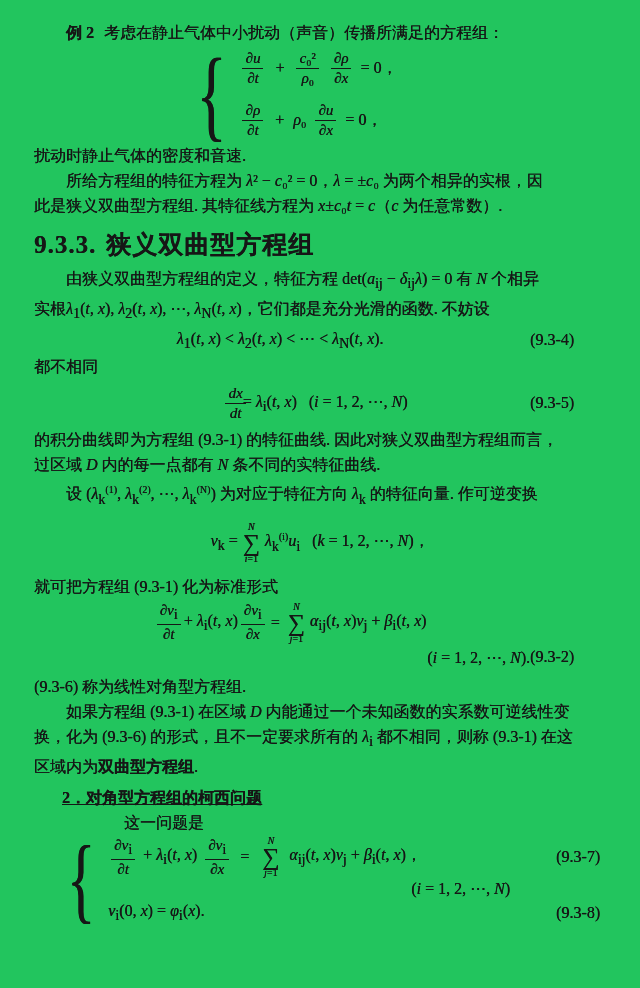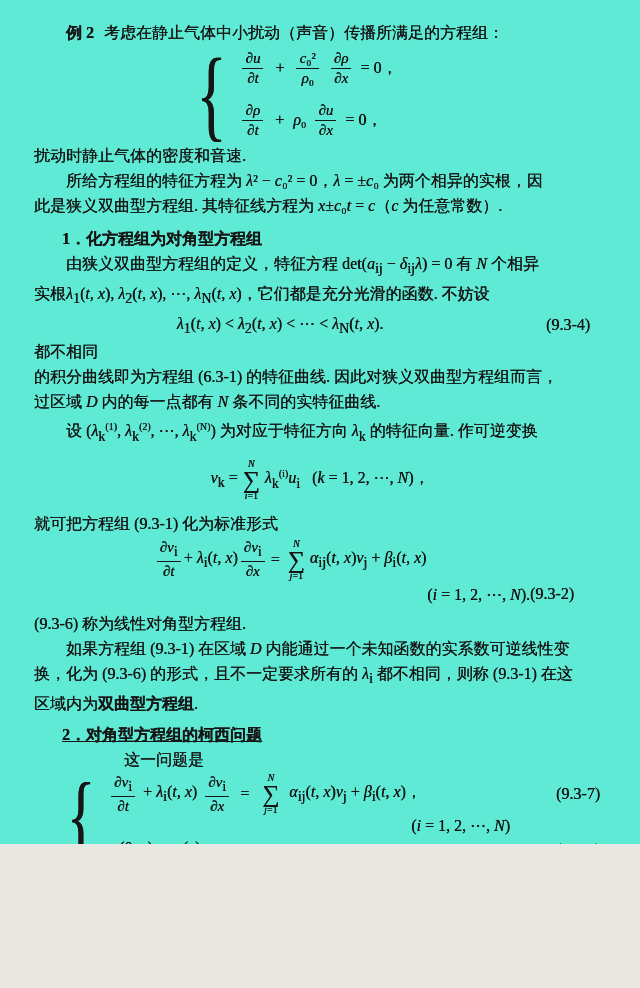--- a/index.html
+++ b/index.html
@@ -1,18 +1,18 @@
 <!DOCTYPE html>
 <html><head>
 <meta charset="utf-8">
 <style>
   html,body { margin:0; padding:0; background:#e9e7e2; }
   .page {
-    position:relative; width:640px; height:844px; box-sizing:border-box;
-    margin:0 auto; background:#5eead4; color:#161616; overflow:hidden;
+    position:relative; width:640px; height:988px; box-sizing:border-box;
+    margin:0 auto; background:#22c55e; color:#161616; overflow:hidden;
     padding:20px 34px 0 34px;
     font-family:"Liberation Serif","DejaVu Serif",serif;
     font-size:16px; text-shadow:0.3px 0 0 currentColor;
   }
   p { margin:0; line-height:25px; }
   .indent2 { text-indent:32px; }
   .lbl { font-weight:bold; margin-right:10px; }
   i { font-style:italic; }
   sub { font-size:14px; }
   sup { font-size:10px; }
@@ -22,21 +22,21 @@
   .frac .num { border-bottom:1.6px solid #161616; padding:0 3px 2px 3px; font-size:15px; }
   .frac .den { padding-top:2px; font-size:15px; }
 
   
   .sum { display:inline-flex; flex-direction:column; align-items:center; vertical-align:middle; margin:0 5px; line-height:1; }
   .sum .lim { font-size:10px; line-height:10px; }
   .sum .sigma { font-size:24px; line-height:22px; font-style:normal; }
 
   
   .eqrow { position:relative; display:flex; align-items:center; justify-content:center; }
-  .tag { position:absolute; right:16px; top:50%; transform:translateY(-50%); font-style:normal; }
+  .tag { position:absolute; right:32px; top:50%; transform:translateY(-50%); font-style:normal; }
 
   .eq934 { height:26px; margin:1px 0; }
   .eq935 { height:46px; margin:1px 0; }
   .eqvk  { height:58px; margin:2px 0; }
 
   .eq936 { margin:2px 0; }
   .eq936 .l1 { height:44px; display:flex; align-items:center; justify-content:center; transform:translateX(-30px); }
   .eq936 .l2 { height:25px; display:flex; align-items:center; justify-content:flex-end; }
   .eq936 .l2 .cond { }
   .eq936 .l2 .tag2 { margin-right:32px; }
@@ -105,35 +105,43 @@
         <span>= 0，</span>
       </div>
     </div>
   </div>
 
   <p>扰动时静止气体的密度和音速.</p>
 
   <p class="indent2">所给方程组的特征方程为 <i>λ</i>² − <i>c</i>₀² = 0，<i>λ</i> = ±<i>c</i>₀ 为两个相异的实根，因</p>
   <p>此是狭义双曲型方程组. 其特征线方程为 <i>x</i>±<i>c</i>₀<i>t</i> = <i>c</i>（<i>c</i> 为任意常数）.</p>
 
-
-  <p class="subhead">1．化方程组为对角型方程组</p>
+  <h2 class="section"><span class="num">9.3.3.</span><span>狭义双曲型方程组</span></h2>
+
 
   <p class="indent2">由狭义双曲型方程组的定义，特征方程 det(<i>a</i><sub>ij</sub> − <i>δ</i><sub>ij</sub><i>λ</i>) = 0 有 <i>N</i> 个相异</p>
   <p>实根<i>λ</i><sub>1</sub>(<i>t</i>, <i>x</i>), <i>λ</i><sub>2</sub>(<i>t</i>, <i>x</i>), ⋯, <i>λ</i><sub>N</sub>(<i>t</i>, <i>x</i>)，它们都是充分光滑的函数. 不妨设</p>
 
   <div class="eqrow eq934">
     <span style="transform:translateX(-40px);display:inline-block;"><i>λ</i><sub>1</sub>(<i>t</i>, <i>x</i>) &lt; <i>λ</i><sub>2</sub>(<i>t</i>, <i>x</i>) &lt; ⋯ &lt; <i>λ</i><sub>N</sub>(<i>t</i>, <i>x</i>).</span>
     <span class="tag">(9.3-4)</span>
   </div>
 
   <p>都不相同</p>
 
-
-  <p>的积分曲线即为方程组 (6.3-1) 的特征曲线. 因此对狭义双曲型方程组而言，</p>
+  <div class="eqrow eq935">
+    <span class="frac">
+        <span class="num"><i>dx</i></span>
+        <span class="den"><i>dt</i></span>
+      </span>
+    <span style="margin-left:4px;transform:translateX(-10px);display:inline-block;">= <i>λ</i><sub>i</sub>(<i>t</i>, <i>x</i>)&nbsp;&nbsp;&nbsp;(<i>i</i> = 1, 2, ⋯, <i>N</i>)</span>
+    <span class="tag">(9.3-5)</span>
+  </div>
+
+  <p>的积分曲线即为方程组 (9.3-1) 的特征曲线. 因此对狭义双曲型方程组而言，</p>
   <p>过区域 <i>D</i> 内的每一点都有 <i>N</i> 条不同的实特征曲线.</p>
 
   <p class="indent2">设 (<i>λ</i><sub>k</sub><sup>(1)</sup>, <i>λ</i><sub>k</sub><sup>(2)</sup>, ⋯, <i>λ</i><sub>k</sub><sup>(N)</sup>) 为对应于特征方向 <i>λ</i><sub>k</sub> 的特征向量. 作可逆变换</p>
 
   <div class="eqrow eqvk">
     <span><i>v</i><sub>k</sub> =</span>
     <span class="sum">
         <span class="lim"><i>N</i></span>
         <span class="sigma">∑</span>
         <span class="lim"><i>i</i>=1</span>

